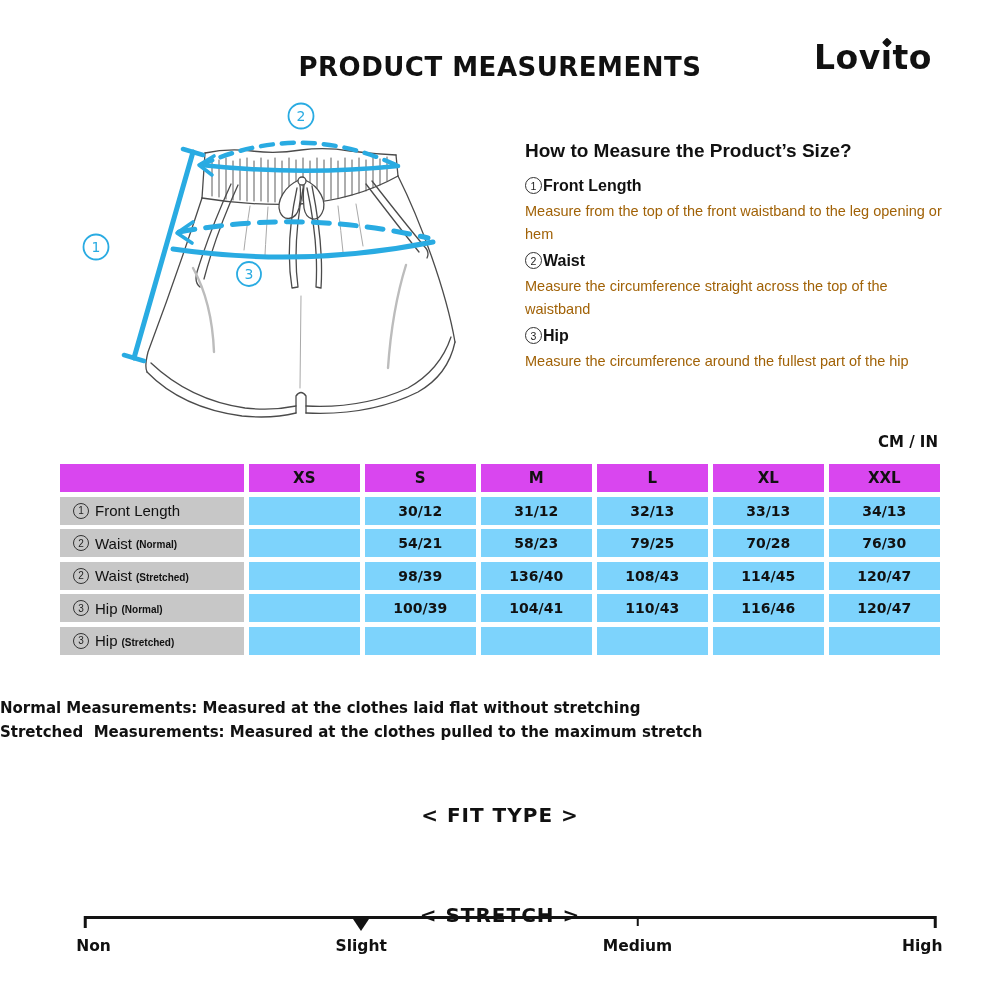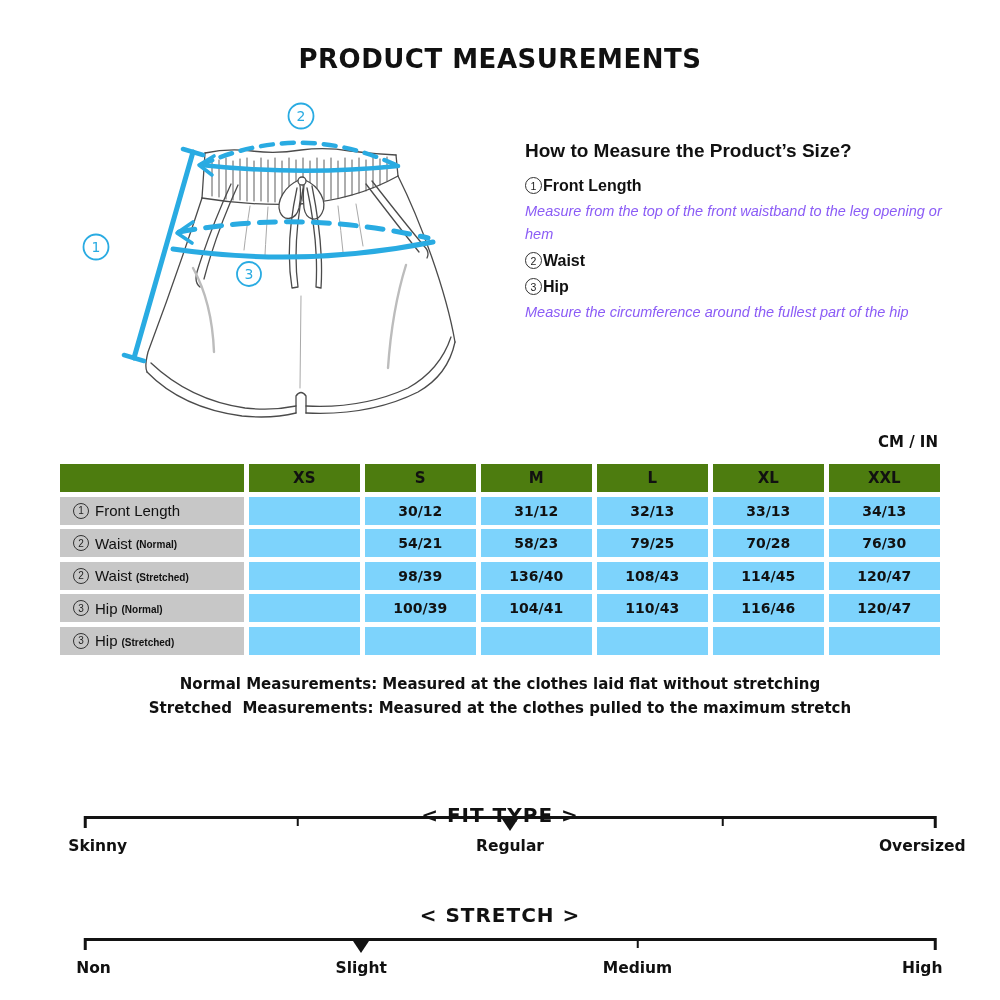--- a/index.html
+++ b/index.html
@@ -1,49 +1,49 @@
 <!DOCTYPE html>
 <html><head>
 <meta charset="utf-8">
 <style>
   html,body{margin:0;padding:0;background:#fff;}
   .page{position:relative;width:1000px;height:1000px;background:#fff;overflow:hidden;
         font-family:"Liberation Sans",sans-serif;color:#111;}
   
-  .title{position:absolute;left:0;right:0;top:44px;text-align:center;
+  .title{position:absolute;left:0;right:0;top:52px;text-align:center;
          font-family:"DejaVu Sans",sans-serif;font-weight:800;font-size:26px;letter-spacing:.5px;}
   .logo{position:absolute;right:68px;top:38px;font-family:"DejaVu Sans",sans-serif;
         font-weight:800;font-size:33px;letter-spacing:.5px;}
   .logo-i{position:relative;display:inline-block;}
   .logo-dot{position:absolute;left:50%;top:1px;width:7px;height:7px;background:#111;
             transform:translateX(-50%) rotate(45deg);border-radius:1px;}
   
   .diagram{position:absolute;left:55px;top:90px;width:450px;height:340px;}
   
   .howto{position:absolute;left:525px;top:140px;width:420px;}
   .howto h2{margin:0 0 12px 0;font-size:19px;font-weight:700;font-family:"Liberation Sans",sans-serif;}
   .term{display:flex;align-items:center;font-size:16px;font-weight:700;margin:0 0 3px 0;height:23px;}
-  .desc{font-size:14.5px;color:#8b5cf6;line-height:23px;margin:0 0 3px 0;font-style:italic;}
+  .desc{font-size:14.5px;color:#a16207;line-height:23px;margin:0 0 3px 0;}
   .circ{display:inline-flex;align-items:center;justify-content:center;flex:none;
         width:15px;height:15px;border:1.2px solid #333;border-radius:50%;
         font-size:10.5px;font-weight:400;color:#222;margin-right:1px;}
   
   .unit{position:absolute;right:62px;top:433px;font-weight:700;font-size:15px;
         font-family:"DejaVu Sans",sans-serif;}
   .sizetable{position:absolute;left:60px;top:464px;width:880px;display:grid;
              grid-template-columns:184px repeat(6,1fr);grid-auto-rows:28px;gap:4.5px;}
-  .hcell{background:#4d7c0f;display:flex;align-items:center;justify-content:center;
+  .hcell{background:#d946ef;display:flex;align-items:center;justify-content:center;
          font-family:"DejaVu Sans",sans-serif;font-weight:700;font-size:15px;}
   .lcell{background:#c7c7c7;display:flex;align-items:center;padding-left:13px;font-size:15px;font-weight:500;}
   .lcell .circ{width:14px;height:14px;font-size:10px;margin-right:6px;}
   .rsub{font-size:10px;font-weight:700;margin-left:4px;padding-top:3px;}
   .vcell{background:#7dd3fc;display:flex;align-items:center;justify-content:center;
          font-family:"DejaVu Sans",sans-serif;font-weight:700;font-size:14px;}
   
-  .notes{position:absolute;left:0;right:0;top:672px;text-align:center;
+  .notes{position:absolute;left:0;right:0;top:696px;text-align:left;
          font-family:"DejaVu Sans",sans-serif;}
   .note-line{font-size:15px;font-weight:600;line-height:24px;white-space:pre-wrap;}
   .disclaimer{position:absolute;left:0;right:0;top:736px;text-align:center;
               font-family:"DejaVu Sans",sans-serif;font-size:13px;font-weight:500;}
   
   .scale-head{position:absolute;left:0;right:0;text-align:center;
               font-family:"DejaVu Sans",sans-serif;font-weight:800;font-size:20px;letter-spacing:1px;margin-top:24px;}
   .slider{position:absolute;left:85px;width:850px;height:40px;}
   .track{position:absolute;left:0;right:0;top:0;height:3px;background:#131313;}
   .tick{position:absolute;top:0;width:2.5px;height:10px;background:#131313;transform:translateX(-50%);}
@@ -53,20 +53,21 @@
           border-top:12px solid #131313;}
   .slabel{position:absolute;top:21px;transform:translateX(-50%);white-space:nowrap;
           font-family:"DejaVu Sans",sans-serif;font-weight:700;font-size:15.5px;}
 </style>
 </head>
 <body>
 
 <div class="page">
 
   <div class="title">PRODUCT MEASUREMENTS</div>
+  <div class="logo"><span>Lov</span><span class="logo-i"><span>ı</span><span class="logo-dot"></span></span><span>to</span></div>
 
   <svg class="diagram" viewBox="55 90 450 340" xmlns="http://www.w3.org/2000/svg">
     <g fill="none" stroke="#4b4b4b" stroke-width="1.3" stroke-linecap="round" stroke-linejoin="round">
 
       <path d="M 205,153 Q 228,148 252,151 Q 276,154 301,150 Q 326,147 350,151 Q 374,154 396,155"></path>
       <path d="M 205,153 L 202,198"></path>
       <path d="M 396,155 L 398,176"></path>
       <path d="M 202,198 Q 250,206 300,204 Q 355,200 398,176"></path>
 
       <path stroke-width="0.9" d="M212,158 L212,196 M219,160 L219,197 M226,158 L226,199 M233,161 L233,200 M240,159 L240,200 M247,158 L247,201 M254,161 L254,201 M261,158 L261,201 M268,160 L268,202 M275,158 L275,202 M282,161 L282,202 M289,158 L289,202 M296,160 L296,201 M303,158 L303,201 M310,161 L310,201 M317,158 L317,200 M324,160 L324,200 M331,158 L331,199 M338,161 L338,198 M345,158 L345,197 M352,160 L352,195 M359,158 L359,193 M366,160 L366,191 M373,158 L373,188 M380,159 L380,185 M387,157 L387,181"></path>
@@ -123,20 +124,21 @@
     <h2>How to Measure the Product’s Size?</h2>
     <div class="term">
         <span class="circ">1</span>
         <span>Front Length</span>
       </div>
     <div class="desc">Measure from the top of the front waistband to the leg opening or hem</div>
     <div class="term">
         <span class="circ">2</span>
         <span>Waist</span>
       </div>
+    <div class="desc">Measure the circumference straight across the top of the waistband</div>
     <div class="term">
         <span class="circ">3</span>
         <span>Hip</span>
       </div>
     <div class="desc">Measure the circumference around the fullest part of the hip</div>
   </div>
 
   <div class="unit">CM / IN</div>
 
   <div class="sizetable">
@@ -208,34 +210,23 @@
     <div class="vcell"></div>
     <div class="vcell"></div>
   </div>
 
   <div class="notes">
     <div class="note-line">Normal Measurements: Measured at the clothes laid flat without stretching</div>
     <div class="note-line">Stretched  Measurements: Measured at the clothes pulled to the maximum stretch</div>
   </div>
 
   <div class="scale-head" style="top:779px">&lt; FIT TYPE &gt;</div>
-  <div class="slider" style="top:816px">
-    <div class="track"></div>
-    <div class="tick end" style="left:0%"></div>
-    <div class="tick" style="left:25%"></div>
-    <div class="tick" style="left:75%"></div>
-    <div class="tick end" style="left:100%"></div>
-    <div class="marker" style="left:50%"></div>
-    <div class="slabel" style="left:1.5%">Skinny</div>
-    <div class="slabel" style="left:50%">Regular</div>
-    <div class="slabel" style="left:98.5%">Oversized</div>
-  </div>
 
   <div class="scale-head" style="top:879px">&lt; STRETCH &gt;</div>
-  <div class="slider" style="top:938px">
+  <div class="slider" style="top:916px">
     <div class="track"></div>
     <div class="tick end" style="left:0%"></div>
     <div class="tick" style="left:65%"></div>
     <div class="tick end" style="left:100%"></div>
     <div class="marker" style="left:32.5%"></div>
     <div class="slabel" style="left:1%">Non</div>
     <div class="slabel" style="left:32.5%">Slight</div>
     <div class="slabel" style="left:65%">Medium</div>
     <div class="slabel" style="left:98.5%">High</div>
   </div>

